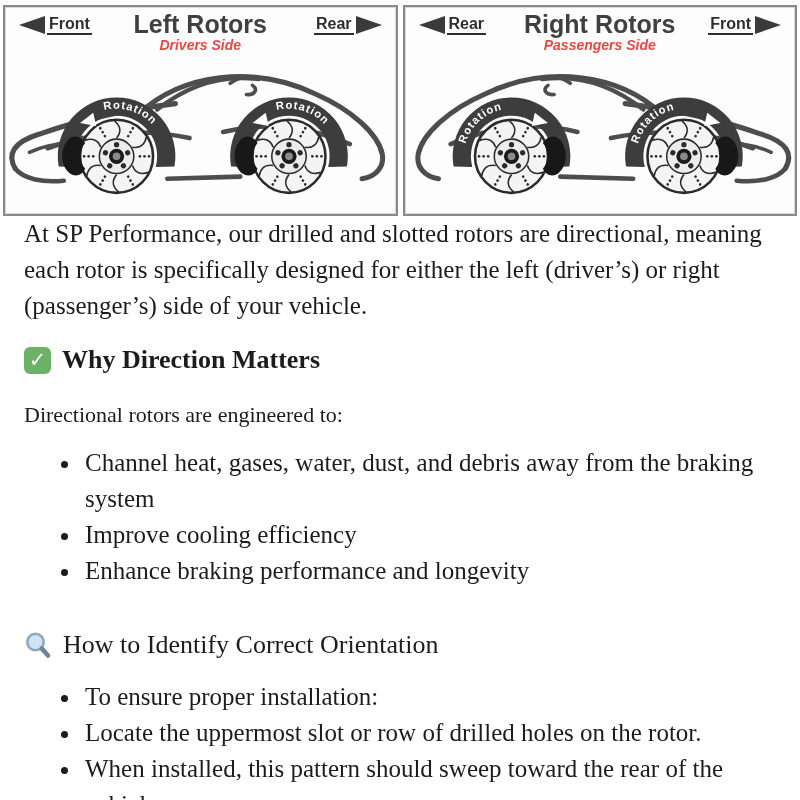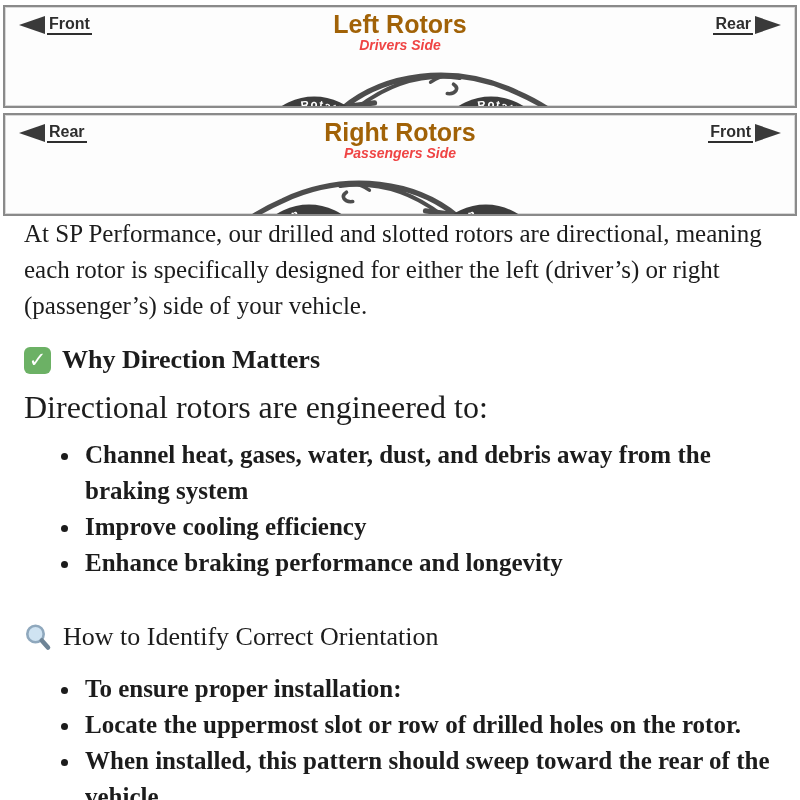--- a/index.html
+++ b/index.html
@@ -4,61 +4,61 @@
 <style>
   * { margin:0; padding:0; box-sizing:border-box; }
   html,body { background:#ffffff; }
   body {
     width:800px; height:800px; overflow:hidden;
     font-family:"Liberation Serif", serif;
     color:#1c1c1c;
   }
 
   
-  .diagram { display:flex; gap:5px; margin:5px 3px 0 3px; height:211px;flex-direction:column; }
+  .diagram { display:flex; gap:5px; margin:5px 3px 0 3px; height:211px; }
   .panel {
     flex:1 1 0; background:#fdfdfd;
     border:2px solid #8a8a8a;
     box-shadow:inset 0 0 0 1px #d8d8d8;
     position:relative; overflow:hidden;
     font-family:"Liberation Sans", sans-serif;
   }
   .panel-header { position:relative; height:46px; }
   .dir { position:absolute; top:8px; display:flex; align-items:center; gap:2px; }
   .dir.left  { left:14px; }
   .dir.right { right:14px; }
   .dir-label {
     font-weight:bold; font-size:16px; color:#2e2e2e;
     border-bottom:2px solid #2e2e2e; line-height:18px; padding:0 2px 0 2px;
   }
   .tri { width:0; height:0; border-top:9px solid transparent; border-bottom:9px solid transparent; }
   .tri.w { border-right:26px solid #3a3a3a; }
   .tri.e { border-left:26px solid #3a3a3a; }
-  .panel-title   { text-align:center; font-weight:bold; font-size:25px; line-height:26px; color:#a16207; padding-top:4px; }
+  .panel-title   { text-align:center; font-weight:bold; font-size:25px; line-height:26px; color:#404040; padding-top:4px; }
   .panel-subtitle{ text-align:center; font-weight:bold; font-style:italic; font-size:14px; color:#ef4444; }
   .car-svg { display:block; width:100%; height:156px; }
 
   
   .article { padding:0 26px 0 24px; }
   .intro { margin-top:0; font-size:25px; line-height:36px; }
   .sec-heading {
     display:flex; align-items:center; gap:11px;
     font-size:26px; margin-top:20px; line-height:32px;
   }
   .sec-heading.bold { font-weight:bold; }
   .check-box {
     width:27px; height:27px; border-radius:6px; background:#6cb165;
     display:inline-flex; align-items:center; justify-content:center;
     color:#ffffff; font-family:"DejaVu Sans", sans-serif;
     font-size:21px; font-weight:bold; flex:0 0 auto;
   }
   .mag-icon { width:28px; height:28px; flex:0 0 auto; }
-  .lead { margin-top:13px; font-size:32px; line-height:36px; }
+  .lead { margin-top:21px; font-size:22px; line-height:36px; }
   ul.bullets { margin-top:12px; padding-left:58px; font-size:25px; line-height:36px; }
-  ul.bullets li { padding-left:3px;font-weight:bold; }
+  ul.bullets li { padding-left:3px; }
   .spacer-s { height:6px; }
 </style>
 </head>
 <body>
 
 <div class="diagram">
 
   <svg width="0" height="0" style="position:absolute">
     <defs>
       <g id="rotor-disc">

